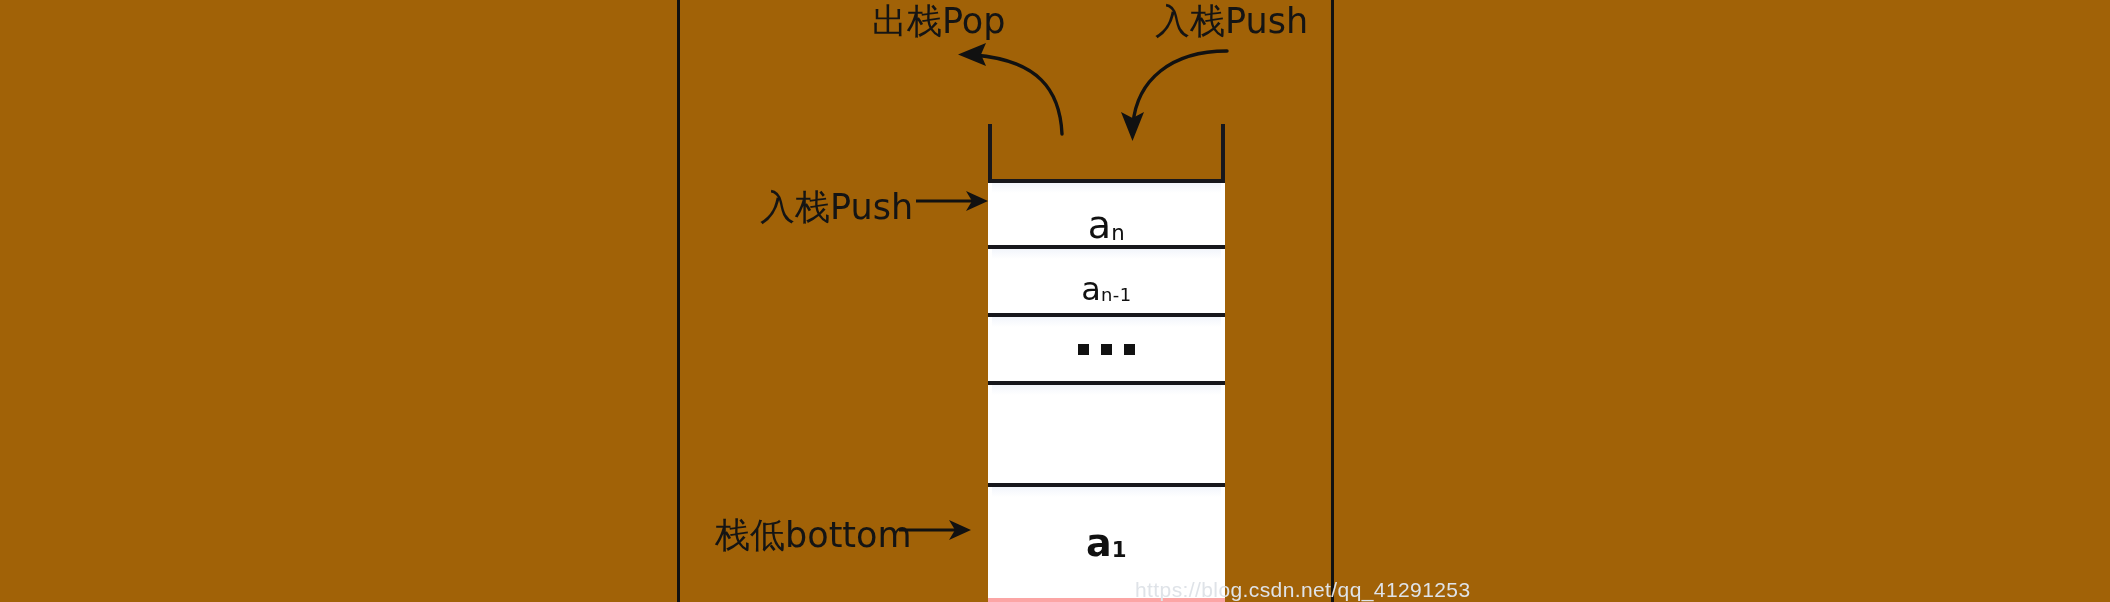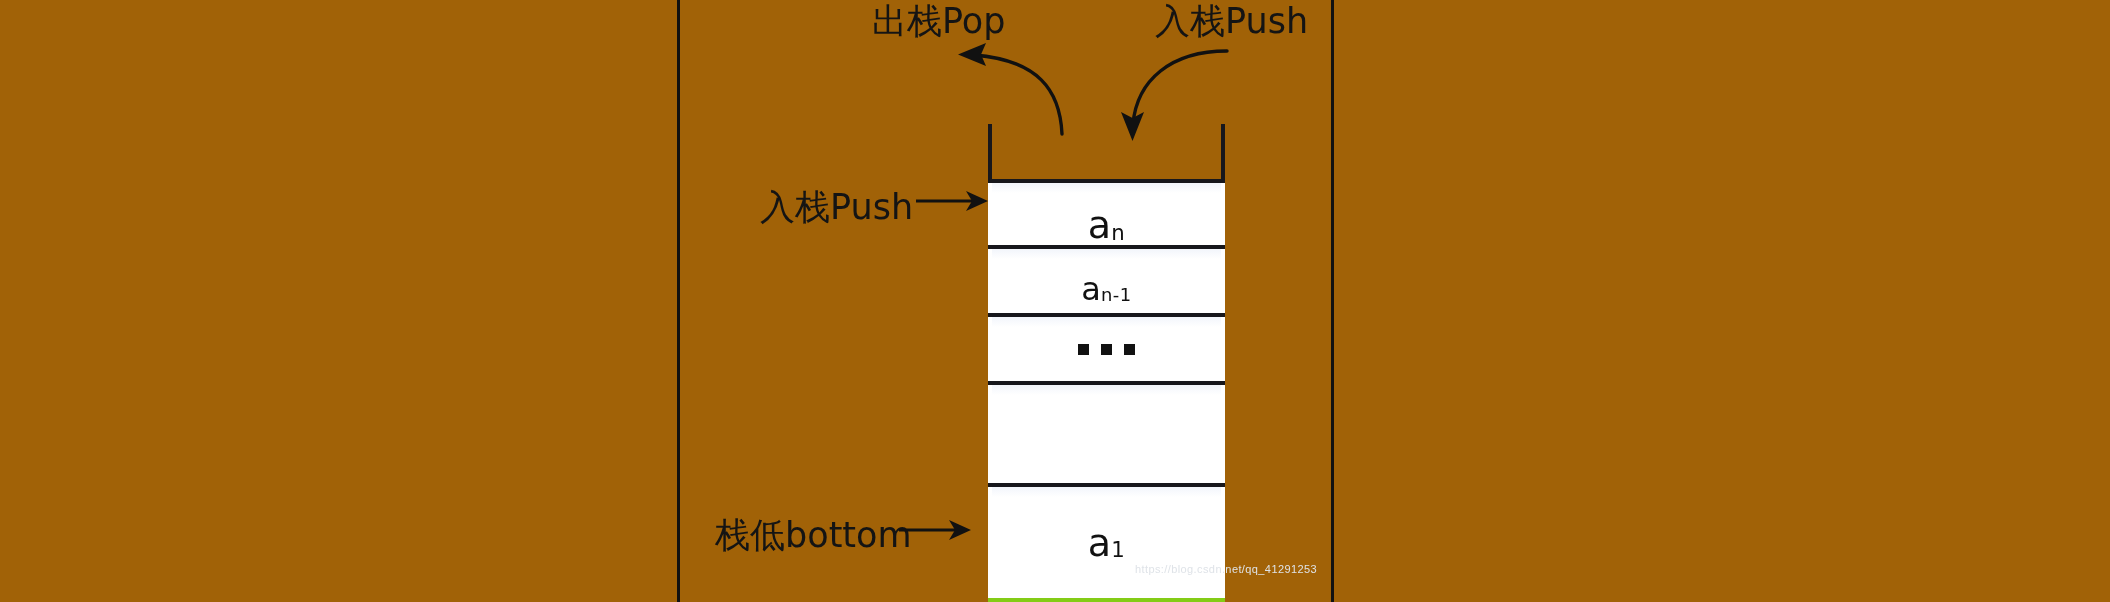--- a/index.html
+++ b/index.html
@@ -134,22 +134,22 @@
     stroke: #111111;
     stroke-width: 3.2;
     stroke-linecap: butt;
   }
   .arrowhead { fill: #111111; }
 
   
   #watermark {
     position: absolute;
     left: 1135px;
-    top: 563px;
-    font-size: 11px;
+    top: 578px;
+    font-size: 21px;
     color: #dfe3e8;
     letter-spacing: 0.4px;
     white-space: nowrap;
     font-family: "Liberation Sans", sans-serif;
     user-select: none;
   }
 </style>
 </head>
 <body>
 
@@ -210,21 +210,21 @@
         <span></span>
         <span></span>
         <span></span>
       </div>
     </div>
 
     <div class="cell" style="top:257px;height:102px;">
       <div class="cell-inner-shade"></div>
     </div>
 
-    <div class="cell" style="top:359px;height:119px;border-bottom:4px solid #84cc16;">
+    <div class="cell" style="top:359px;height:119px;border-bottom:4px solid #fca5a5;font-weight:bold;">
       <div class="cell-inner-shade"></div>
       <div class="cell-label">
         <span>a</span><sub>1</sub>
       </div>
     </div>
   </div>
 
   <div id="watermark">https://blog.csdn.net/qq_41291253</div>
 
 </div>

